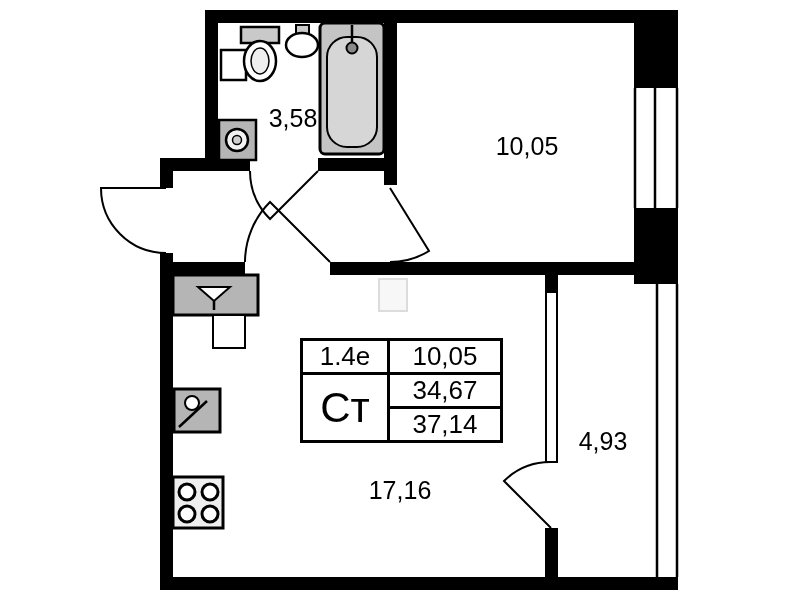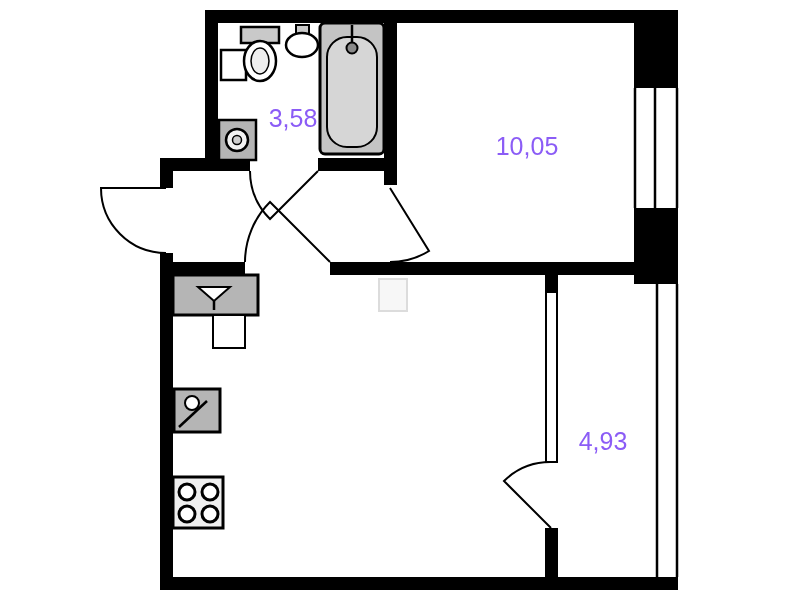--- a/index.html
+++ b/index.html
@@ -1,20 +1,20 @@
 <!DOCTYPE html>
 <html><head>
 <meta charset="utf-8">
 <style>
   html,body{margin:0;padding:0;background:#fff;}
   .plan{position:relative;width:799px;height:600px;background:#ffffff;overflow:hidden;
         font-family:"Liberation Sans",sans-serif;}
   .plan svg{position:absolute;left:0;top:0;}
   .room-label{position:absolute;width:110px;margin-left:-55px;text-align:center;
-              font-size:25px;color:#8b5cf6;white-space:nowrap;}
+              font-size:25px;color:#000000;white-space:nowrap;}
   .stamp{position:absolute;left:300px;top:338px;border-collapse:collapse;background:#fff;}
   .stamp td{border:3px solid #000;text-align:center;vertical-align:middle;color:#000;padding:0;}
   .stamp .c1{width:84px;}
   .stamp .c2{width:110px;}
   .stamp .r{height:31px;font-size:26px;}
   .stamp .big{font-size:42px;}
 </style>
 </head>
 <body>
 
@@ -107,15 +107,31 @@
     </g>
 
     <g>
       <rect x="379" y="279" width="28" height="32" fill="#f7f7f7" stroke="#dcdcdc" stroke-width="2"></rect>
     </g>
   </svg>
 
   <div class="room-label" style="left:293px;top:104px;">3,58</div>
   <div class="room-label" style="left:527px;top:132px;">10,05</div>
   <div class="room-label" style="left:603px;top:407px;margin-top:20px;">4,93</div>
+  <div class="room-label" style="left:400px;top:476px;">17,16</div>
 
+  <table class="stamp">
+    <tbody>
+        <tr>
+      <td class="c1 r">1.4е</td>
+      <td class="c2 r">10,05</td>
+    </tr>
+    <tr>
+      <td class="c1 big" rowspan="2">Ст</td>
+      <td class="c2 r">34,67</td>
+    </tr>
+    <tr>
+      <td class="c2 r">37,14</td>
+    </tr>
+  </tbody>
+    </table>
 
 </div>
 
 </body></html>

